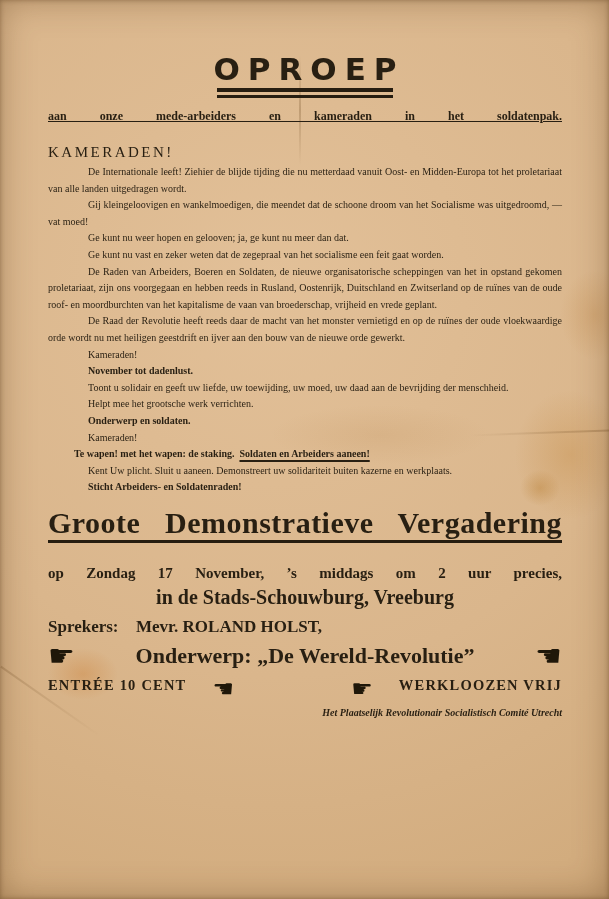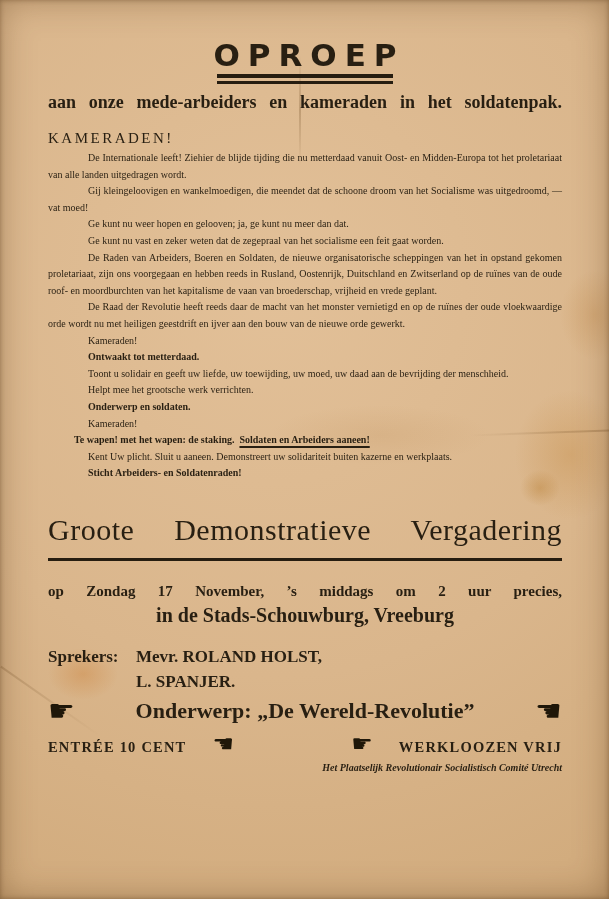--- a/index.html
+++ b/index.html
@@ -23,59 +23,59 @@
   .stain.s3{left:48px;top:648px;width:70px;height:52px;background:radial-gradient(closest-side,rgba(200,115,35,.30),rgba(200,115,35,0));}
   .stain.s4{left:520px;top:470px;width:40px;height:36px;background:radial-gradient(closest-side,rgba(180,120,40,.35),rgba(180,120,40,0));}
   .stain.s5{left:270px;top:405px;width:220px;height:60px;background:radial-gradient(closest-side,rgba(170,115,55,.12),rgba(170,115,55,0));}
   .crease{position:absolute;z-index:0;pointer-events:none;}
   .crease.c1{left:299px;top:55px;width:2px;height:110px;background:linear-gradient(rgba(110,75,35,0),rgba(110,75,35,.28),rgba(110,75,35,0));}
   .crease.c2{left:470px;top:432px;width:139px;height:2px;background:linear-gradient(90deg,rgba(110,75,35,0),rgba(110,75,35,.30));transform:rotate(-2deg);}
   .crease.c3{left:-10px;top:700px;width:120px;height:2px;background:linear-gradient(90deg,rgba(110,75,35,.25),rgba(110,75,35,0));transform:rotate(35deg);}
 
   .content{position:absolute;inset:0;z-index:1;padding:0 47px 0 48px;box-sizing:border-box;}
 
-  .masthead{margin-top:38px;text-align:center;}
+  .masthead{margin-top:52px;text-align:center;}
   .masthead .t{
     font-family:"DejaVu Sans","Liberation Sans",sans-serif;
     font-weight:bold;font-size:31px;line-height:35px;letter-spacing:8px;
     padding-left:8px; 
   }
   .rules{width:176px;margin:1px auto 0;}
   .rule1{height:4px;background:#261d10;}
   .rule2{height:3px;background:#261d10;margin-top:3px;}
 
-  .subtitle{margin-top:7px;font-size:18px;font-weight:bold;line-height:23px;
-    text-align:justify;text-align-last:justify;}
+  .subtitle{margin-top:7px;font-size:12px;font-weight:bold;line-height:23px;
+    text-align:justify;text-align-last:justify;text-decoration:underline;}
 
   .salutation{margin-top:15px;font-size:15px;letter-spacing:2.5px;line-height:18px;}
 
   .bodytext{margin-top:3px;font-size:10px;line-height:16.6px;text-align:justify;}
   .bodytext p{margin:0;text-indent:40px;}
   .bodytext p.b{font-weight:bold;}
   .bodytext p.call{font-weight:bold;text-indent:26px;}
   .call .u{text-decoration:underline;text-decoration-thickness:2px;text-underline-offset:3px;margin-left:5px;}
 
-  .event-heading{margin-top:31px;font-size:30px;font-weight:normal;line-height:34px;
-    letter-spacing:.5px;border-bottom:3px solid #261d10;padding-bottom:11px;
+  .event-heading{margin-top:10px;font-size:30px;font-weight:bold;line-height:34px;
+    letter-spacing:.5px;border-bottom:3px solid #261d10;padding-bottom:0;
     text-align:justify;text-align-last:justify;}
 
   .when{margin-top:18px;font-size:15px;font-weight:bold;line-height:24px;
     text-align:justify;text-align-last:justify;}
   .where{font-size:20px;font-weight:bold;line-height:24px;text-align:center;}
 
-  .speakers{margin-top:17px;display:flex;font-weight:bold;font-size:17px;line-height:25px;}
+  .speakers{margin-top:5px;display:flex;font-weight:bold;font-size:17px;line-height:25px;}
   .speakers .label{width:88px;flex:none;}
   .speakers .names p{margin:0;}
 
   .topic-row{display:flex;align-items:center;justify-content:space-between;margin-top:1px;height:32px;}
   .hand{font-family:"DejaVu Sans",sans-serif;font-size:30px;line-height:30px;color:#1f1709;}
   .topic{font-size:22px;font-weight:bold;}
 
   .entree-row{display:flex;align-items:center;justify-content:space-between;margin-top:5px;height:24px;}
-  .entree-row .group{display:flex;align-items:flex-end;gap:26px;}
+  .entree-row .group{display:flex;align-items:flex-start;gap:26px;}
   .entree-row .hand{font-size:24px;line-height:24px;}
   .caps-label{font-size:14.5px;font-weight:bold;letter-spacing:1.2px;}
 
   .signature{margin-top:6px;text-align:right;font-style:italic;font-weight:bold;font-size:10px;}
 </style>
 </head>
 <body>
 
 <div class="poster">
   <div class="stain s1"></div>
@@ -102,40 +102,39 @@
     <div class="salutation">KAMERADEN!</div>
 
     <div class="bodytext">
       <p>De Internationale leeft! Ziehier de blijde tijding die nu metterdaad vanuit Oost- en Midden-Europa tot het proletariaat van alle landen uitgedragen wordt.</p>
       <p>Gij kleingeloovigen en wankelmoedigen, die meendet dat de schoone droom van het Socialisme was uitgedroomd, — vat moed!</p>
       <p>Ge kunt nu weer hopen en gelooven; ja, ge kunt nu meer dan dat.</p>
       <p>Ge kunt nu vast en zeker weten dat de zegepraal van het socialisme een feit gaat worden.</p>
       <p>De Raden van Arbeiders, Boeren en Soldaten, de nieuwe organisatorische scheppingen van het in opstand gekomen proletariaat, zijn ons voorgegaan en hebben reeds in Rusland, Oostenrijk, Duitschland en Zwitserland op de ruïnes van de oude roof- en moordburchten van het kapitalisme de vaan van broederschap, vrijheid en vrede geplant.</p>
       <p>De Raad der Revolutie heeft reeds daar de macht van het monster vernietigd en op de ruïnes der oude vloekwaardige orde wordt nu met heiligen geestdrift en ijver aan den bouw van de nieuwe orde gewerkt.</p>
       <p>Kameraden!</p>
-      <p class="b">Ontwaakt tot metterdaad.</p>
+      <p class="b">November tot dadenlust.</p>
       <p>Toont u solidair en geeft uw liefde, uw toewijding, uw moed, uw daad aan de bevrijding der menschheid.</p>
       <p>Helpt mee het grootsche werk verrichten.</p>
       <p class="b">Onderwerp en soldaten.</p>
       <p>Kameraden!</p>
       <p class="call"><span>Te wapen! met het wapen: de staking.</span><span class="u">Soldaten en Arbeiders aaneen!</span></p>
       <p>Kent Uw plicht. Sluit u aaneen. Demonstreert uw solidariteit buiten kazerne en werkplaats.</p>
       <p class="b">Sticht Arbeiders- en Soldatenraden!</p>
     </div>
 
     <div class="event-heading">Groote Demonstratieve Vergadering</div>
 
     <div class="when">op Zondag 17 November, ’s middags om 2 uur precies,</div>
     <div class="where">in de Stads-Schouwburg, Vreeburg</div>
 
     <div class="speakers">
       <div class="label">Sprekers:</div>
       <div class="names">
         <p>Mevr. ROLAND HOLST,</p>
-        <p>L. SPANJER.</p>
       </div>
     </div>
 
     <div class="topic-row">
       <span class="hand">☛</span>
       <span class="topic">Onderwerp: „De Wereld-Revolutie”</span>
       <span class="hand">☚</span>
     </div>
 
     <div class="entree-row">

